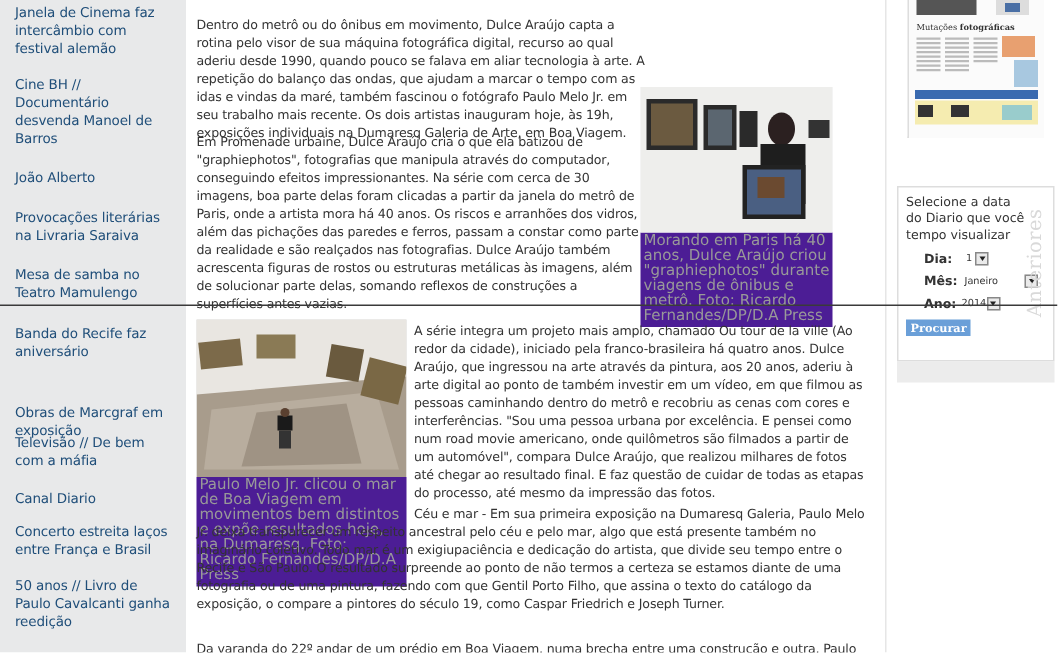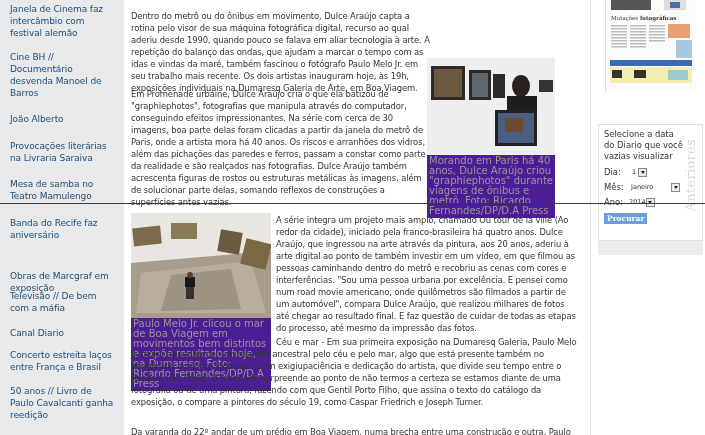--- a/index.html
+++ b/index.html
@@ -42,21 +42,21 @@
   .edition {
     position: absolute; left: 0; top: 96px; width: 115px; text-align: center;
     font-size: 8.2px; line-height: 11px; color: #333;
   }
   .datebox {
     position: absolute; left: 7px; top: 124px; width: 105px; height: 117px;
     background: #fff; border: 1px solid #ddd; padding: 4px 5px;
   }
   .datebox .intro { font-size: 8.4px; line-height: 11px; color: #333; }
   .datebox .row { display: flex; align-items: center; margin-top: 5px; font-size: 8.4px; }
-  .datebox .row label { width: 24px; font-weight: normal; }
+  .datebox .row label { width: 24px; font-weight: bold; margin-left: 12px; }
   .sel { font-size: 6.5px; color: #333; display: inline-flex; align-items: center; }
   .arr {
     display: inline-block; width: 9px; height: 9px; border: 1px solid #888; background: #eaeaea;
     margin-left: 2px; position: relative;
   }
   .arr::after {
     content: ""; position: absolute; left: 1.5px; top: 2.5px;
     border-left: 2.5px solid transparent; border-right: 2.5px solid transparent; border-top: 3px solid #222;
   }
   .btn {
@@ -172,21 +172,21 @@
       <rect x="70" y="40" width="16" height="18" fill="#a8c8e0"></rect>
       <rect x="4" y="60" width="82" height="6" fill="#3a6ab0"></rect>
       <rect x="4" y="67" width="82" height="16" fill="#f5ecb0"></rect>
       <rect x="6" y="70" width="10" height="8" fill="#333"></rect>
       <rect x="28" y="70" width="12" height="8" fill="#333"></rect>
       <rect x="62" y="70" width="20" height="10" fill="#9cc"></rect>
     </svg>
   </div>
 
   <div class="datebox">
-    <div class="intro" style="width:80px;">Selecione a data do Diario que você vazias visualizar</div>
+    <div class="intro" style="width:80px;">Selecione a data do Diario que você tempo visualizar</div>
     <div class="row">
       <label>Dia:</label>
       <span class="sel">
         <span style="margin-left:4px;">1</span>
         <span class="arr"></span>
       </span>
     </div>
     <div class="row">
       <label>Mês:</label>
       <span class="sel">

